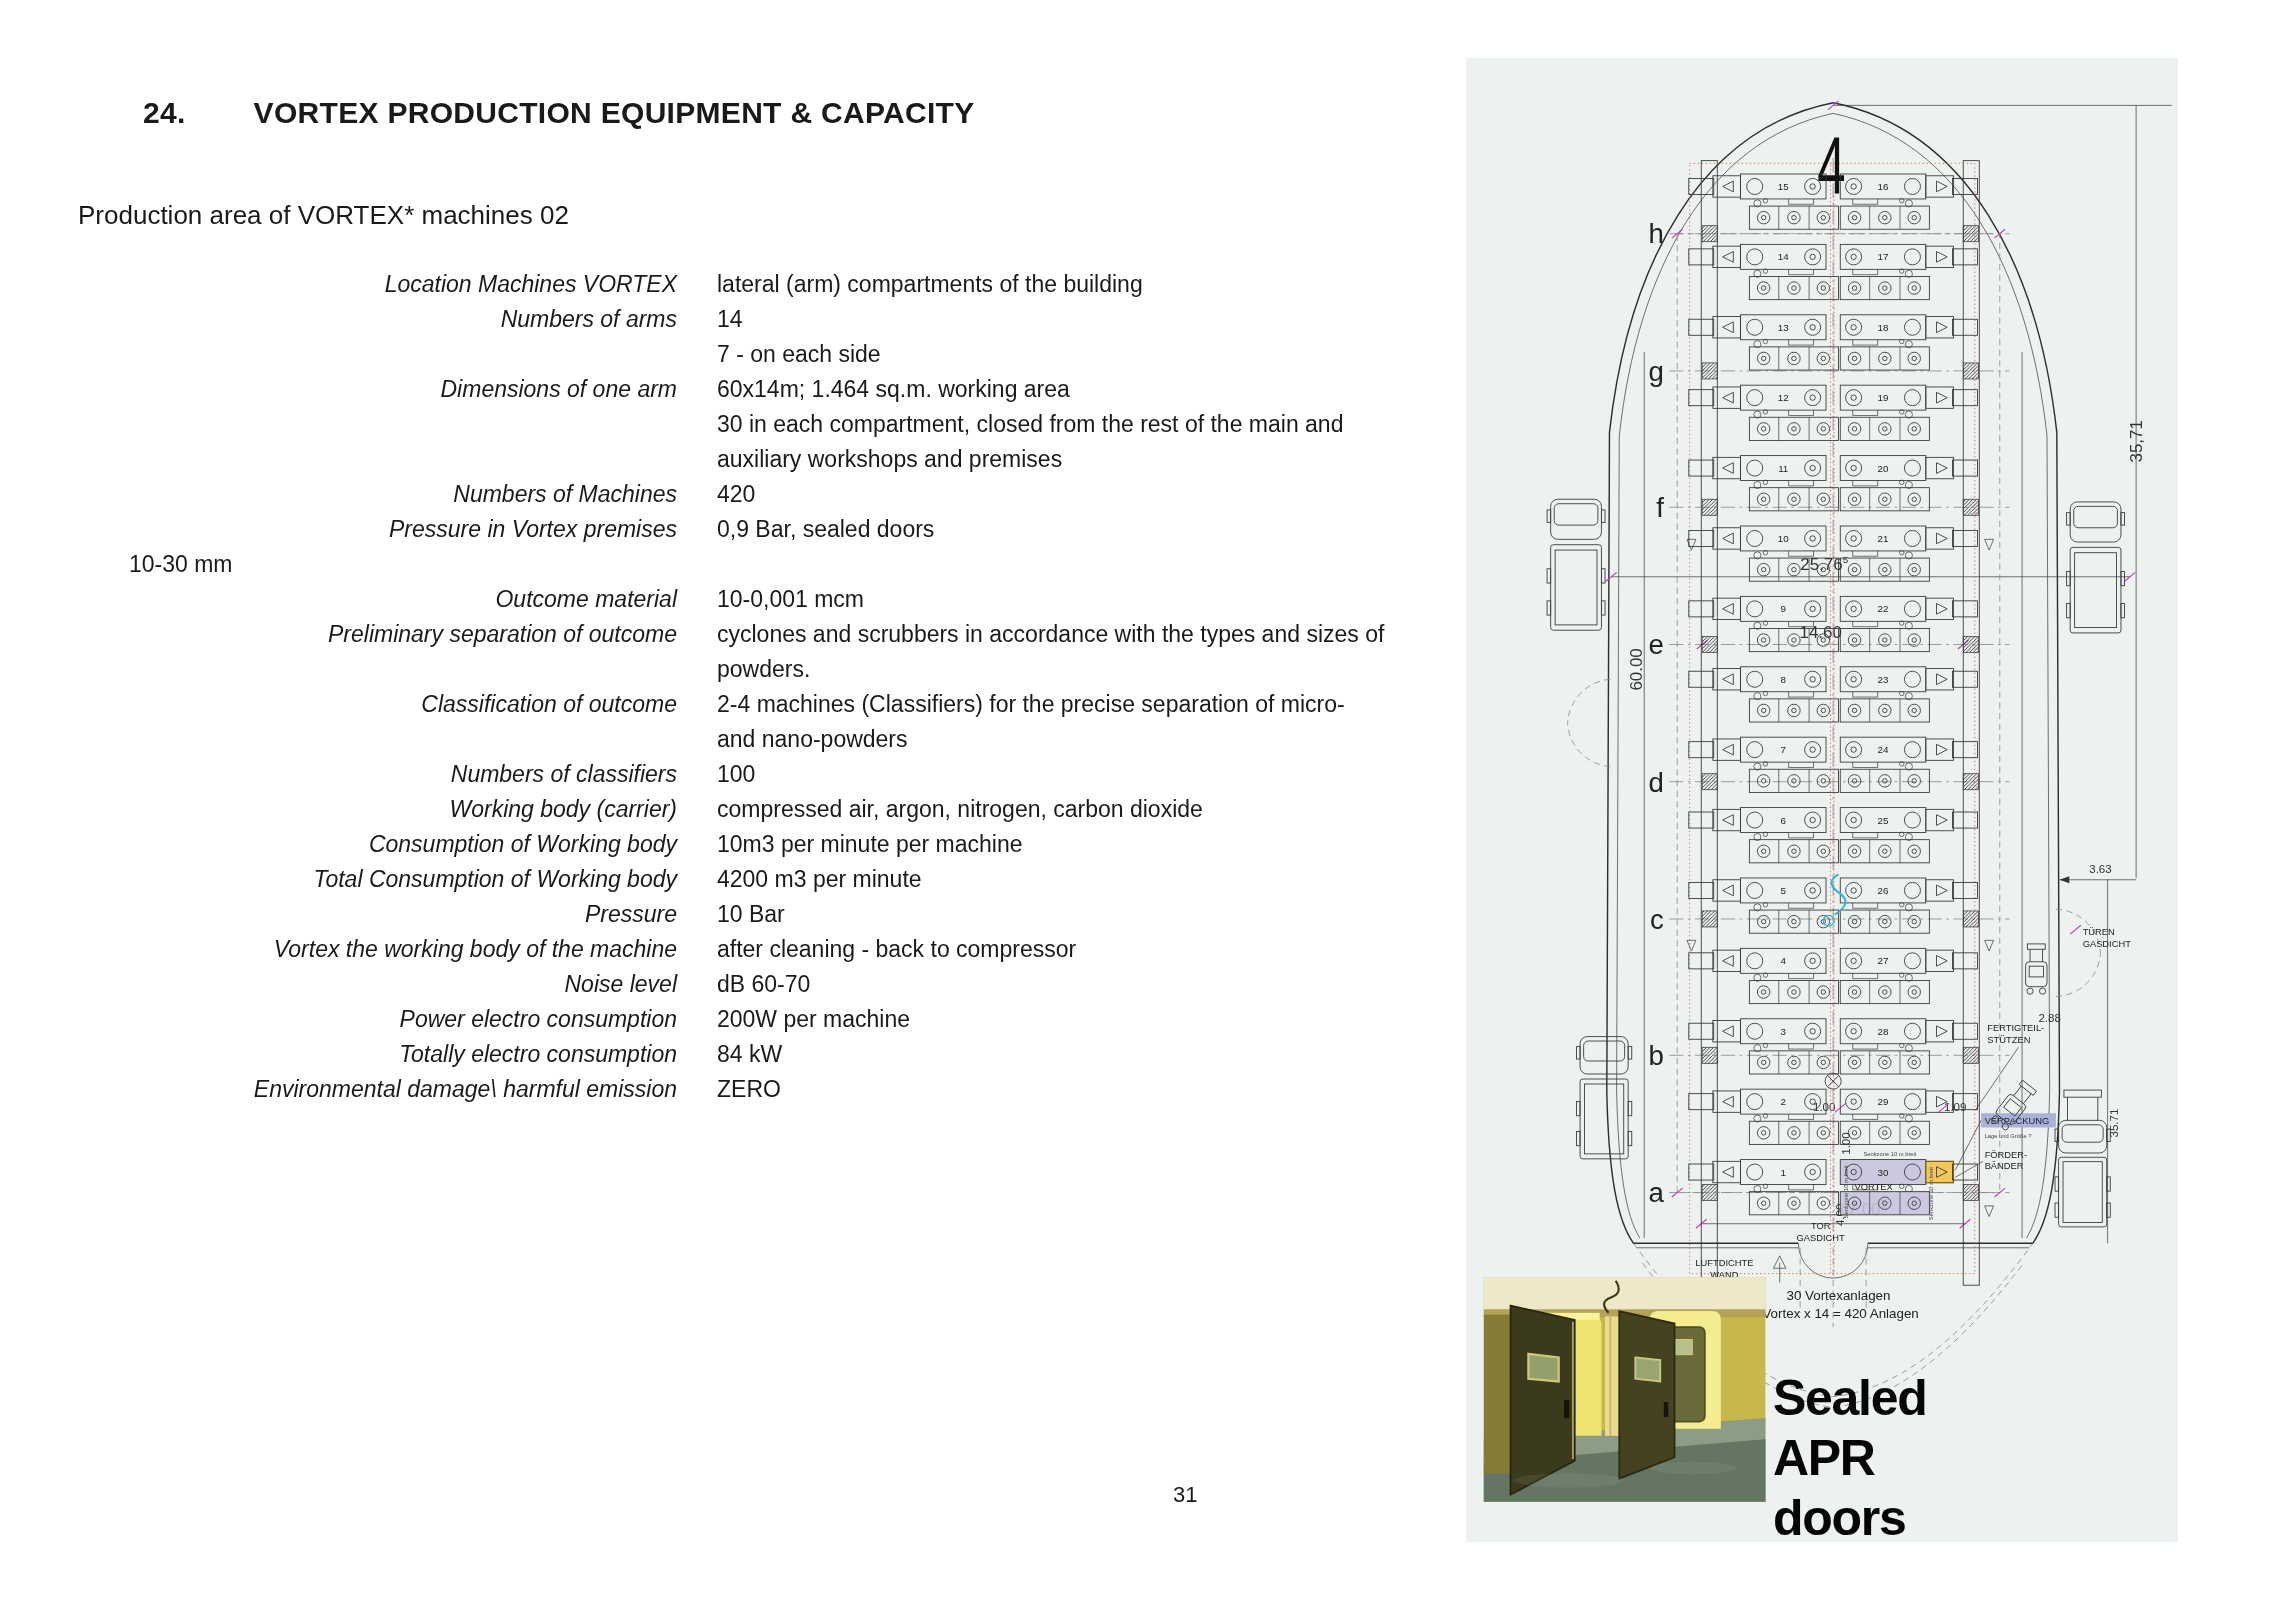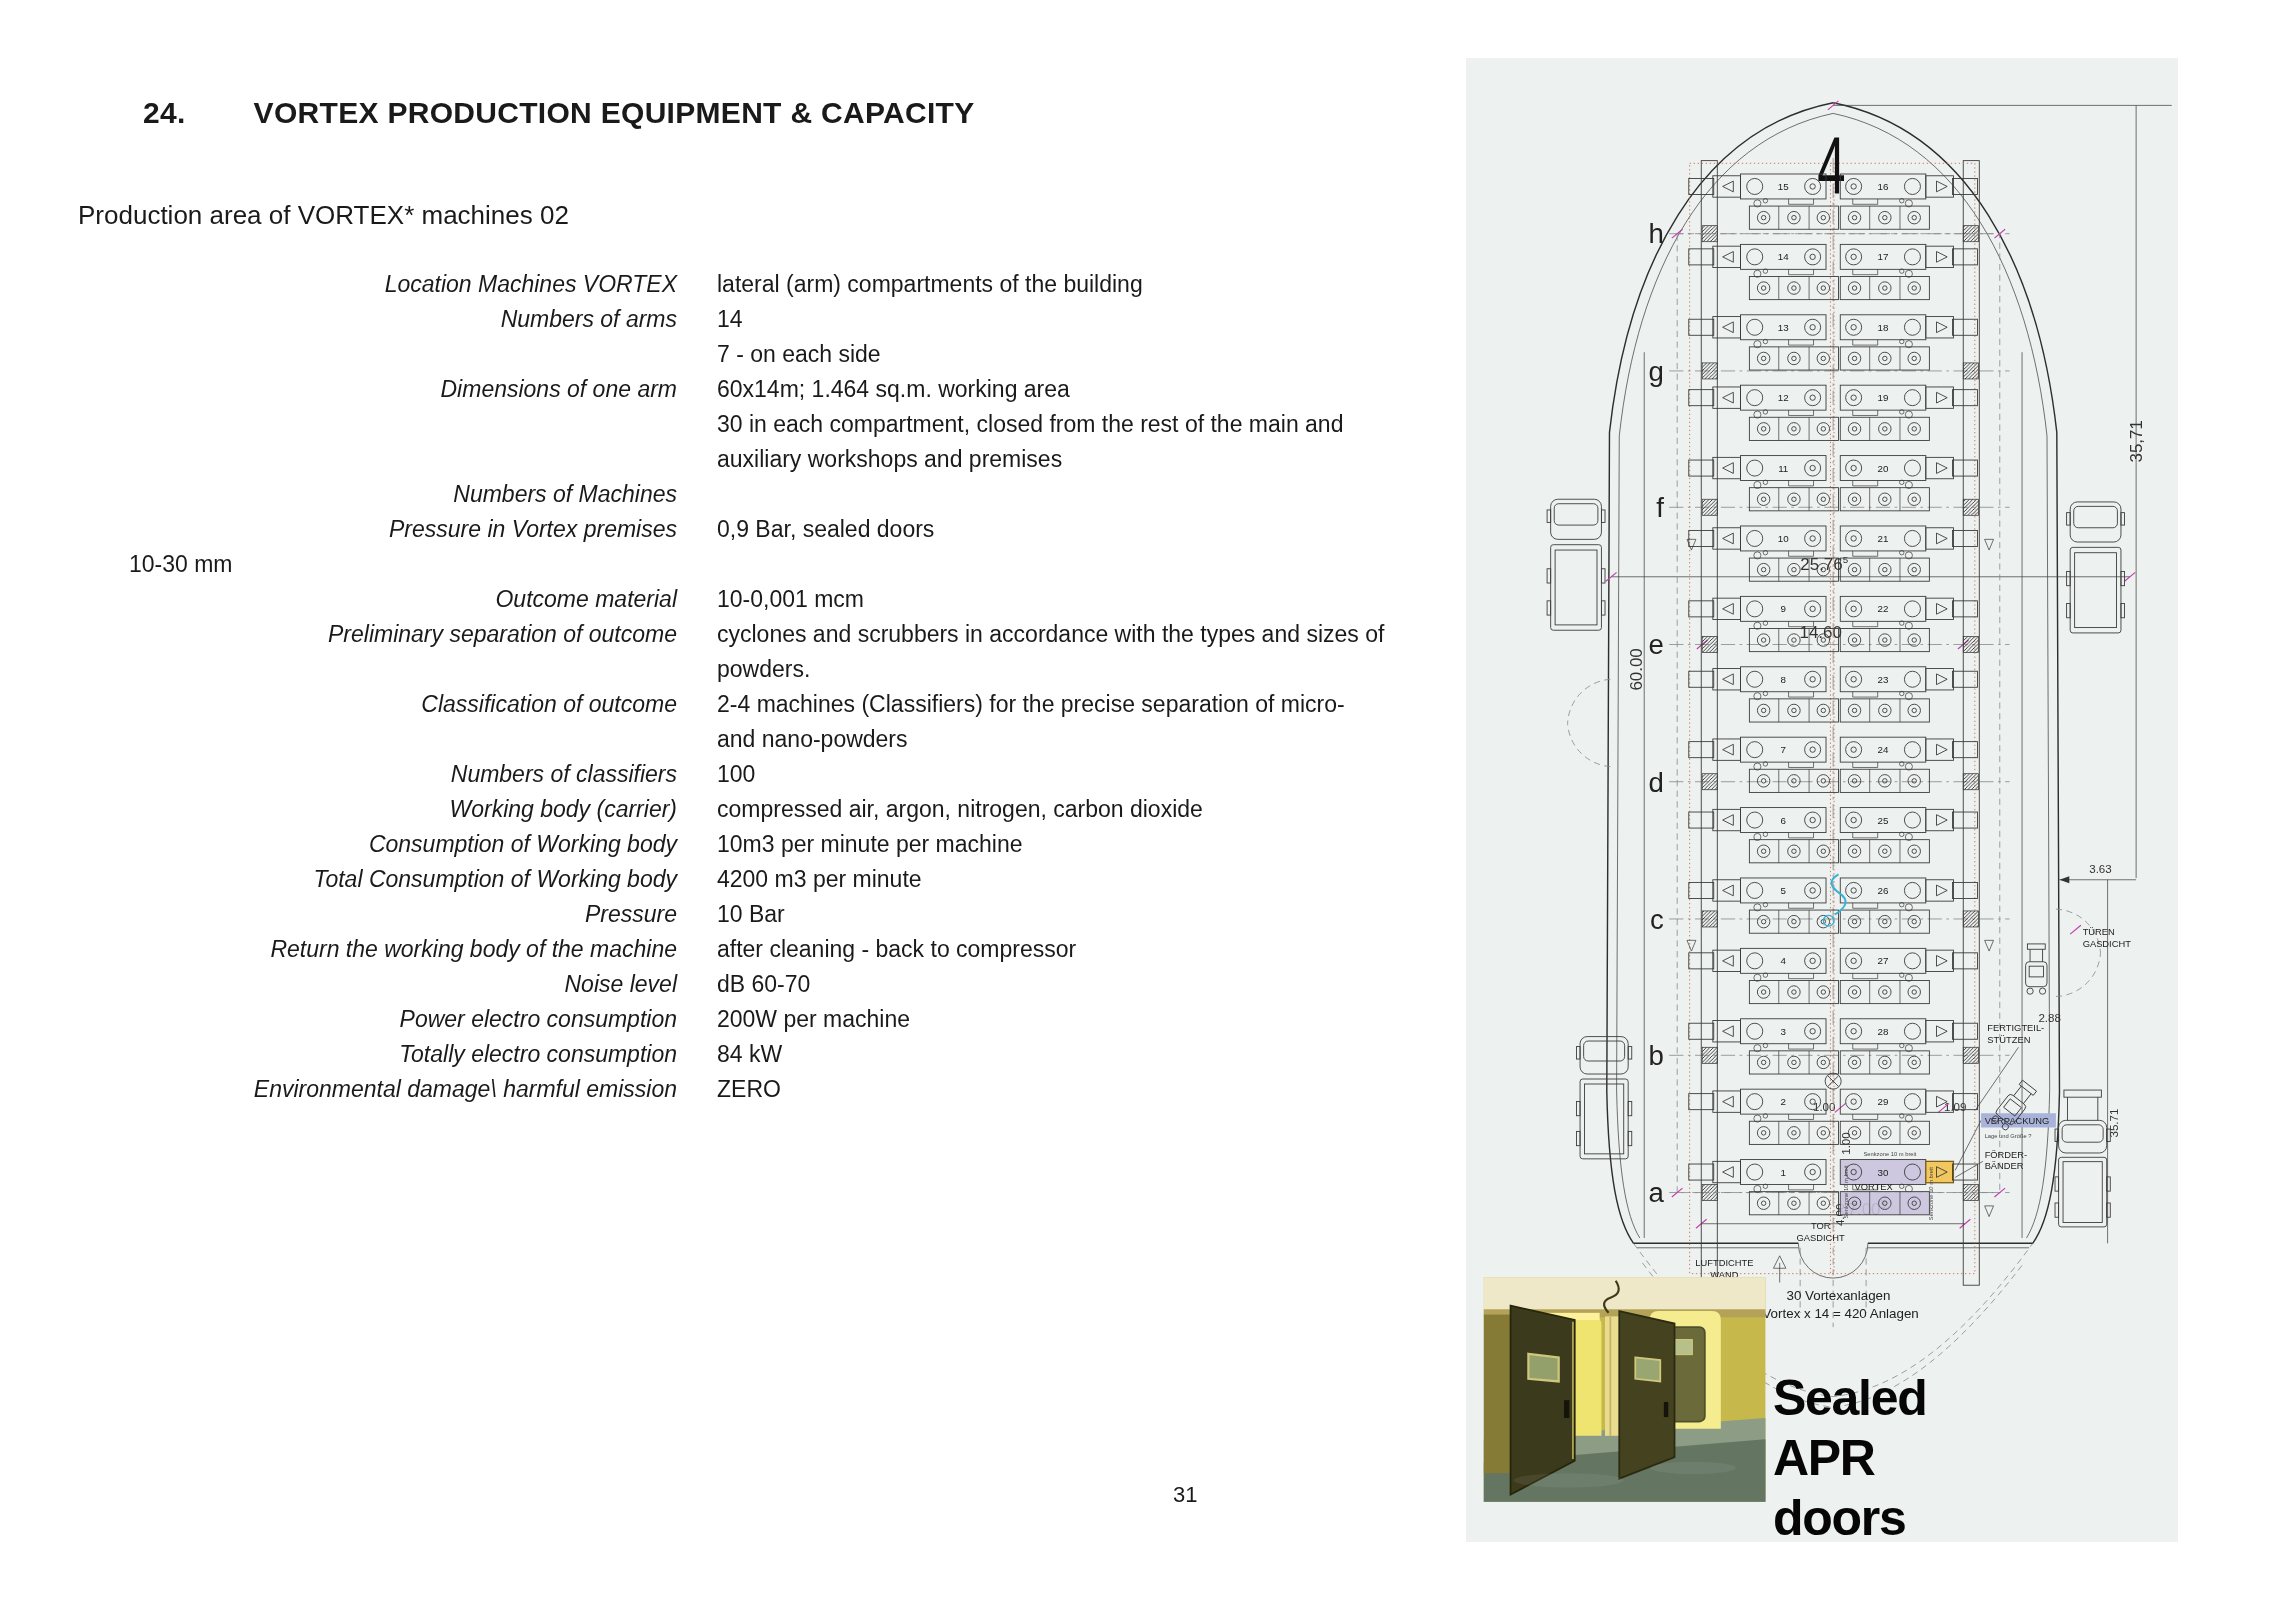--- a/index.html
+++ b/index.html
@@ -943,20 +943,21 @@
     </div>
     <div class="spec-row">
       <div class="spec-label"></div>
       <div class="spec-gap"></div>
       <div class="spec-value">30 in each compartment, closed from the rest of the main and
 auxiliary workshops and premises</div>
     </div>
     <div class="spec-row">
       <div class="spec-label">Numbers of Machines</div>
       <div class="spec-gap"></div>
+      <div class="spec-value">420</div>
     </div>
     <div class="spec-row">
       <div class="spec-label">Pressure in Vortex premises</div>
       <div class="spec-gap"></div>
       <div class="spec-value">0,9 Bar, sealed doors</div>
     </div>
     <div class="spec-row">
       <div class="spec-gap"></div>
       <div class="spec-value">10-30 mm</div>
     </div>
@@ -996,21 +997,21 @@
       <div class="spec-label">Total Consumption of Working body</div>
       <div class="spec-gap"></div>
       <div class="spec-value">4200 m3 per minute</div>
     </div>
     <div class="spec-row">
       <div class="spec-label">Pressure</div>
       <div class="spec-gap"></div>
       <div class="spec-value">10 Bar</div>
     </div>
     <div class="spec-row">
-      <div class="spec-label">Return the working body of the machine</div>
+      <div class="spec-label">Vortex the working body of the machine</div>
       <div class="spec-gap"></div>
       <div class="spec-value">after cleaning - back to compressor</div>
     </div>
     <div class="spec-row">
       <div class="spec-label">Noise level</div>
       <div class="spec-gap"></div>
       <div class="spec-value">dB 60-70</div>
     </div>
     <div class="spec-row">
       <div class="spec-label">Power electro consumption</div>

